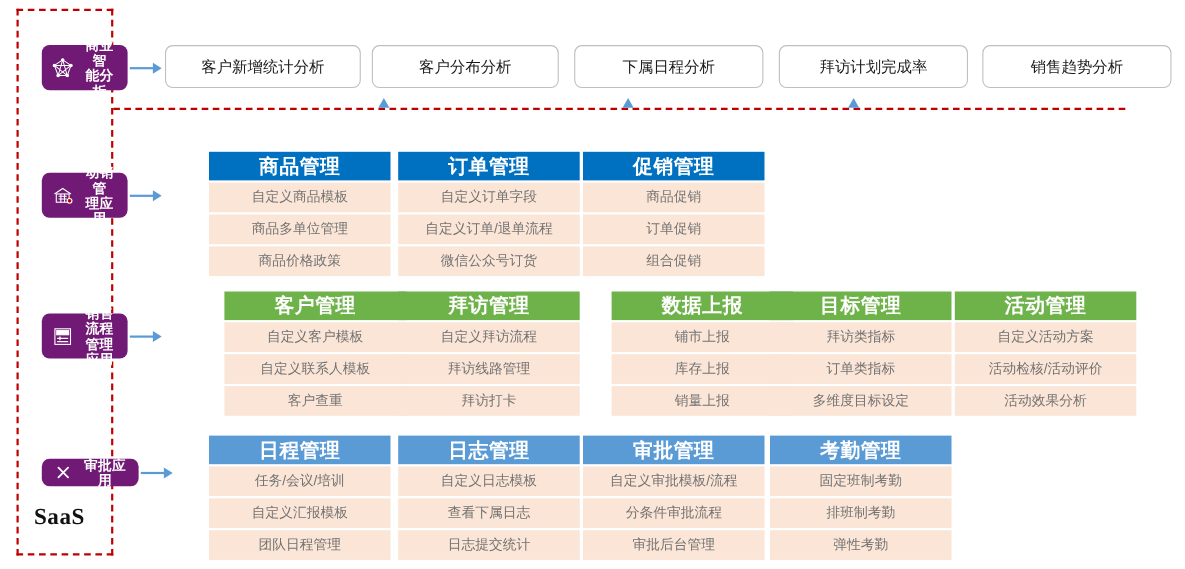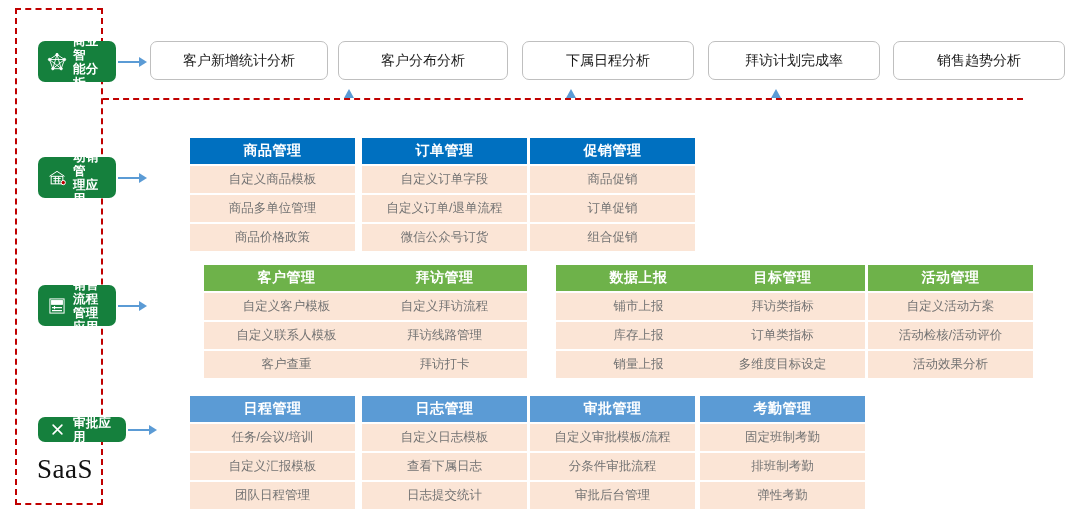--- a/index.html
+++ b/index.html
@@ -9,44 +9,45 @@
     position:relative;overflow:hidden;
   }
   #stage{position:absolute;left:0;top:0;width:1077px;height:517px;}
 
   
   .saas-box{
     position:absolute;left:15px;top:8px;width:88px;height:497px;
     border:2px dashed #C00000;box-sizing:border-box;
   }
   .saas-label{
-    position:absolute;left:30px;top:455px;width:70px;height:28px;
+    position:absolute;left:19px;top:455px;width:70px;height:28px;
     font-family:"Liberation Serif","DejaVu Serif",serif;
-    font-weight:normal;font-size:27px;color:#111;
+    font-weight:bold;font-size:21px;color:#111;
     display:flex;align-items:center;justify-content:center;
     letter-spacing:.5px;
   }
 
   
   .h-dash{
     position:absolute;left:103px;top:98px;width:920px;height:0;
     border-top:2px dashed #C00000;
   }
   .up-arrow{
     position:absolute;width:0;height:0;
     border-left:5px solid transparent;border-right:5px solid transparent;
     border-bottom:9px solid #5B9BD5;
   }
 
   
   .badge{
-    position:absolute;background:#15803d;border-radius:7px;
+    position:absolute;background:#701a75;border-radius:7px;
     display:flex;align-items:center;gap:5px;
     box-sizing:border-box;padding:0 8px;
     color:#ffffff;
+    text-align:center;
   }
   .badge .bicon{
     flex:0 0 auto;display:flex;align-items:center;justify-content:center;
     width:22px;height:22px;
   }
   .badge .blabel{
     font-size:12.5px;line-height:14px;font-weight:bold;
     white-space:pre-line;letter-spacing:.3px;
   }
   .badge-bi{left:38px;top:41px;width:78px;height:41px;}
@@ -70,21 +71,21 @@
     position:absolute;top:41px;height:39px;
     border:1px solid #BFBFBF;border-radius:7px;background:#ffffff;
     display:flex;align-items:center;justify-content:center;
     font-size:14px;color:#1a1a1a;box-sizing:border-box;
   }
 
   
   .col{position:absolute;width:165px;}
   .col .chead{
     height:26px;display:flex;align-items:center;justify-content:center;
-    font-size:14px;font-weight:bold;color:#ffffff;letter-spacing:.5px;
+    font-size:18px;font-weight:bold;color:#ffffff;letter-spacing:.5px;
   }
   .col .crow{
     height:27px;margin-top:2px;background:#FBE5D6;
     display:flex;align-items:center;justify-content:center;
     font-size:12.5px;color:#737373;
   }
   .head-blue{background:#0070C0;}
   .head-green{background:#6EB24A;}
   .head-lblue{background:#5B9BD5;}
 </style>

